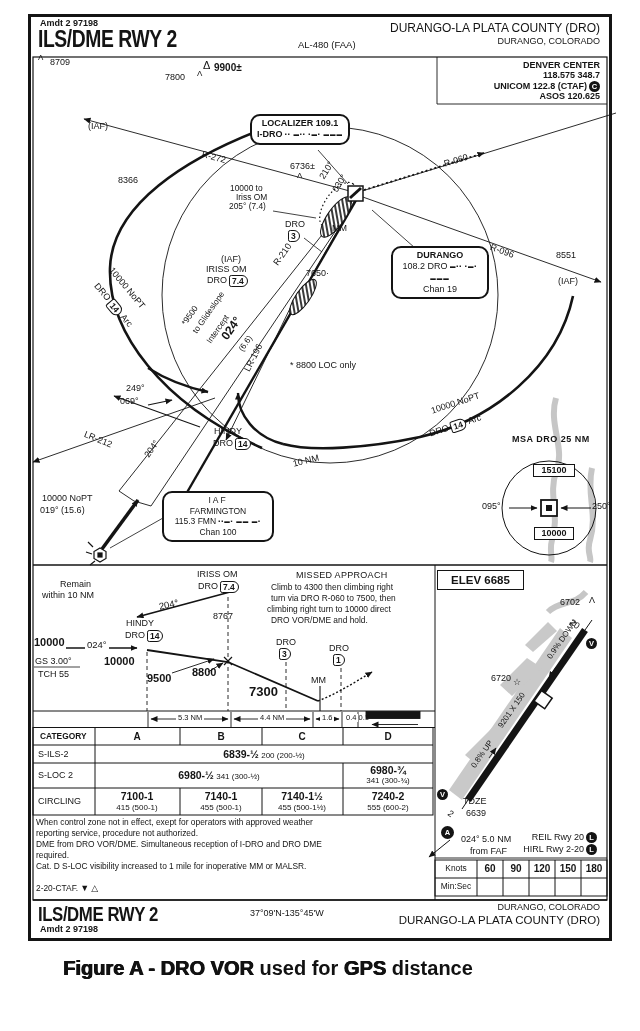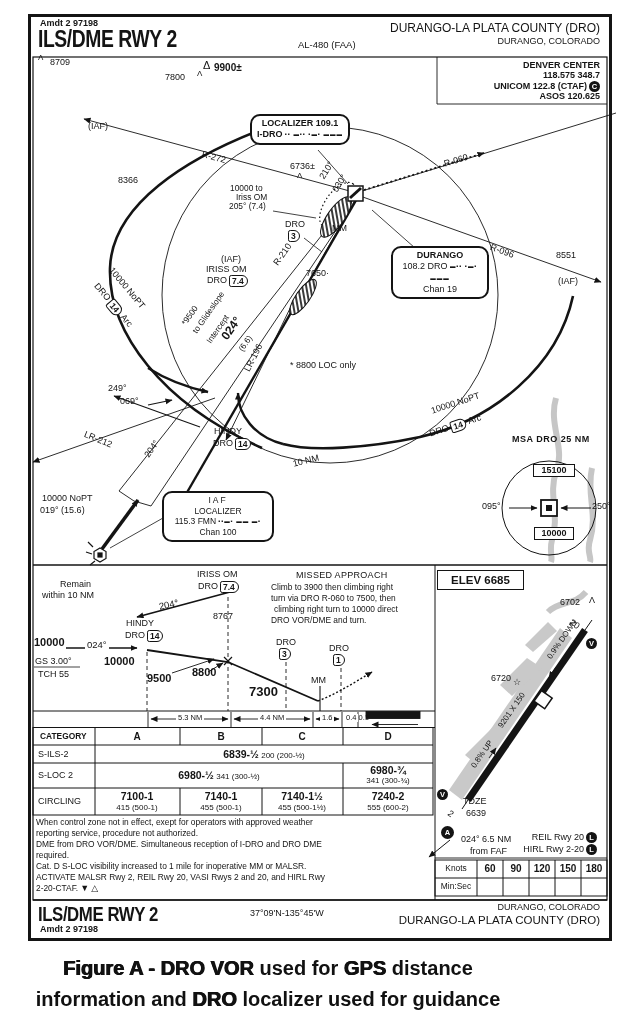--- a/index.html
+++ b/index.html
@@ -218,21 +218,21 @@
 
   <div class="lbl f84 rot" style="left:180px;top:322px;transform:rotate(-55deg)">*9500</div>
   <div class="lbl f84 rot" style="left:191px;top:330px;transform:rotate(-55deg)">to Glideslope</div>
   <div class="lbl f84 rot" style="left:205px;top:340px;transform:rotate(-55deg)">Intercept</div>
 
   <div class="lbl b f12 rot" style="left:219px;top:335px;transform:rotate(-55deg)">024°</div>
   <div class="lbl f84 rot" style="left:237px;top:348px;transform:rotate(-55deg)">(6.6)</div>
   <div class="lbl f9 rot" style="left:243px;top:369px;transform:rotate(-63deg)">LR-196</div>
   <div class="lbl f9" style="left:290px;top:361px">* 8800 LOC only</div>
 
-  <div class="lbl f9" style="left:108px;top:384px">249°</div>
+  <div class="lbl f9" style="left:126px;top:384px">249°</div>
   <div class="lbl f9" style="left:120px;top:397px">069°</div>
   <div class="lbl f9 rot" style="left:86px;top:430px;transform:rotate(22deg)">LR-212</div>
   <div class="lbl f9 rot" style="left:143px;top:454px;transform:rotate(-55deg)">204°</div>
 
   <div class="lbl f9" style="left:214px;top:427px">HINDY</div>
   <div class="lbl f9 flexr" style="left:213px;top:438px">
     <span>DRO</span>
     <span class="fixbox">14</span>
   </div>
 
@@ -258,21 +258,21 @@
     <div>LOCALIZER 109.1</div>
     <div><span>I-DRO</span> <span class="morse">▪▪ ▬▪▪ ▪▬▪ ▬▬▬</span></div>
   </div>
   <div class="navbox" style="left:391px;top:246px;width:86px">
     <div class="b">DURANGO</div>
     <div><span class="u">108.2 DRO</span> <span class="morse">▬▪▪ ▪▬▪ ▬▬▬</span></div>
     <div>Chan 19</div>
   </div>
   <div class="navbox" style="left:162px;top:491px;width:100px;font-size:8.5px">
     <div style="letter-spacing:2px">IAF</div>
-    <div>LOCALIZER</div>
+    <div>FARMINGTON</div>
     <div><span class="u">115.3 FMN</span> <span class="morse">▪▪▬▪ ▬▬ ▬▪</span></div>
     <div>Chan 100</div>
   </div>
 
   <div class="lbl f9 b" style="left:512px;top:435px;letter-spacing:.5px">MSA DRO 25 NM</div>
   <div class="smallbox" style="left:533px;top:464px;width:36px">15100</div>
   <div class="smallbox" style="left:534px;top:527px;width:34px">10000</div>
   <div class="lbl f9" style="left:482px;top:502px">095°</div>
   <div class="lbl f9" style="left:592px;top:502px">250°</div>
 
@@ -304,24 +304,24 @@
   <div class="lbl f9" style="left:311px;top:676px">MM</div>
   <div class="lbl b f13 u" style="left:249px;top:685px">7300</div>
 
   <div class="lbl f75 wbg" style="left:176px;top:714px;z-index:4">5.3 NM</div>
   <div class="lbl f75 wbg" style="left:258px;top:714px;z-index:4">4.4 NM</div>
   <div class="lbl f75 wbg" style="left:320px;top:714px;z-index:4">1.6</div>
   <div class="lbl f75 wbg" style="left:344px;top:714px;z-index:4">0.4</div>
   <div class="lbl f75" style="left:358.5px;top:714px;z-index:4">0.1</div>
 
   <div class="lbl f9" style="left:296px;top:571px;letter-spacing:.3px">MISSED APPROACH</div>
-  <div class="lbl f84" style="left:271px;top:583px">Climb to 3900 then climbing right</div>
+  <div class="lbl f84" style="left:271px;top:583px">Climb to 4300 then climbing right</div>
   <div class="lbl f84" style="left:271px;top:594px">turn via DRO R-060 to 7500, then</div>
-  <div class="lbl f84" style="left:274px;top:605px">climbing right turn to 10000 direct</div>
-  <div class="lbl f84" style="left:271px;top:616px">DRO VOR/DME and turn.</div>
+  <div class="lbl f84" style="left:267px;top:605px">climbing right turn to 10000 direct</div>
+  <div class="lbl f84" style="left:271px;top:616px">DRO VOR/DME and hold.</div>
 
   <div class="lbl b f84" style="left:40px;top:732px">CATEGORY</div>
   <div class="lbl b f10 ctrx" style="left:137px;top:731px">A</div>
   <div class="lbl b f10 ctrx" style="left:221px;top:731px">B</div>
   <div class="lbl b f10 ctrx" style="left:302px;top:731px">C</div>
   <div class="lbl b f10 ctrx" style="left:388px;top:731px">D</div>
 
   <div class="lbl f9" style="left:38px;top:750px">S-ILS-2</div>
   <div class="lbl ctrx" style="left:264px;top:749px">
     <span class="b f105">6839-½</span>
@@ -344,21 +344,20 @@
   <div class="lbl b f105 ctrx" style="left:302px;top:791px">7140-1½</div>
   <div class="lbl f8 ctrx" style="left:302px;top:804px">455 (500-1½)</div>
   <div class="lbl b f105 ctrx" style="left:388px;top:791px">7240-2</div>
   <div class="lbl f8 ctrx" style="left:388px;top:804px">555 (600-2)</div>
 
   <div class="lbl f84" style="left:36px;top:818px">When control zone not in effect, exept for operators with approved weather</div>
   <div class="lbl f84" style="left:36px;top:829px">reporting service, procedure not authorized.</div>
   <div class="lbl f84" style="left:36px;top:840px">DME from DRO VOR/DME. Simultaneous reception of I-DRO and DRO DME</div>
   <div class="lbl f84" style="left:36px;top:851px">required.</div>
   <div class="lbl f84" style="left:36px;top:862px">Cat. D S-LOC visibility increased to 1 mile for inoperative MM or MALSR.</div>
-  <div class="lbl f84" style="left:36px;top:873px">ACTIVATE MALSR Rwy 2, REIL Rwy 20, VASI Rwys 2 and 20, and HIRL Rwy</div>
   <div class="lbl f84 flexr" style="left:36px;top:884px">
     <span>2-20-CTAF.</span>
     <span class="f9">▼</span>
     <span class="f9">△</span>
   </div>
 
   <div class="lbl b f115" style="left:437px;top:570px;width:85px;height:18px;border:1.5px solid #141414;text-align:center;line-height:18px;background:#fff;z-index:4">ELEV 6685</div>
   <div class="lbl f9" style="left:560px;top:598px">6702</div>
   <div class="lbl f9" style="left:589px;top:596px">Λ</div>
   <div class="lbl f9 rot" style="left:573px;top:618px;transform:rotate(35deg)">20</div>
@@ -366,21 +365,21 @@
   <div class="lbl f8 rot" style="left:546px;top:656px;transform:rotate(-55deg)">0.9% DOWN</div>
   <div class="lbl f9" style="left:491px;top:674px">6720</div>
   <div class="lbl f9" style="left:513px;top:678px">☆</div>
   <div class="lbl f8 rot" style="left:497px;top:725px;transform:rotate(-55deg)">9201 X 150</div>
   <div class="lbl f8 rot" style="left:470px;top:765px;transform:rotate(-55deg)">0.8% UP</div>
   <span class="cbadge abs" style="left:437px;top:789px">V</span>
   <div class="lbl f9" style="left:463px;top:797px">TDZE</div>
   <div class="lbl f9" style="left:466px;top:809px">6639</div>
   <div class="lbl f9 rot" style="left:451px;top:809px;transform:rotate(35deg)">2</div>
   <span class="cbadge abs" style="left:441px;top:826px;width:13px;height:13px;line-height:13px">A</span>
-  <div class="lbl f9" style="left:461px;top:835px">024° 6.5 NM</div>
+  <div class="lbl f9" style="left:461px;top:835px">024° 5.0 NM</div>
   <div class="lbl f9" style="left:470px;top:847px">from FAF</div>
   <div class="lbl f9 flexr" style="right:43px;top:832px">
     <span>REIL Rwy 20</span>
     <span class="cbadge">L</span>
   </div>
   <div class="lbl f9 flexr" style="right:43px;top:844px">
     <span>HIRL Rwy 2-20</span>
     <span class="cbadge">L</span>
   </div>
 
@@ -393,15 +392,14 @@
   <div class="lbl f84 ctrx" style="left:456px;top:882px">Min:Sec</div>
 
   <div class="lbl b f20 cond" style="left:38px;top:903px">ILS/DME RWY 2</div>
   <div class="lbl b f9" style="left:40px;top:925px">Amdt 2  97198</div>
   <div class="lbl f9" style="left:250px;top:909px">37°09'N-135°45'W</div>
   <div class="lbl f9" style="right:40px;top:903px;text-align:right">DURANGO, COLORADO</div>
   <div class="lbl f115" style="right:40px;top:914px;text-align:right">DURANGO-LA PLATA COUNTY (DRO)</div>
 
   <div class="caption">
     <div><span class="heavy">Figure A - DRO VOR</span><span> used for </span><span class="heavy">GPS</span><span> distance</span></div>
-    <div><span>information and </span><span class="heavy">DRO</span><span> localizer used for guidance</span></div>
   </div>
 </div>
 
 </body></html>

